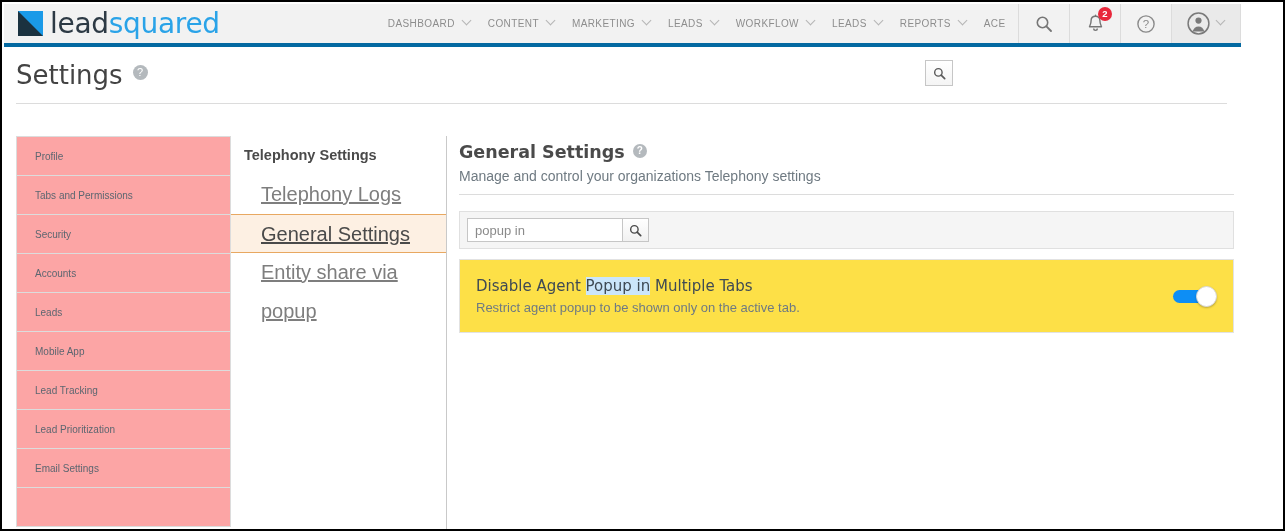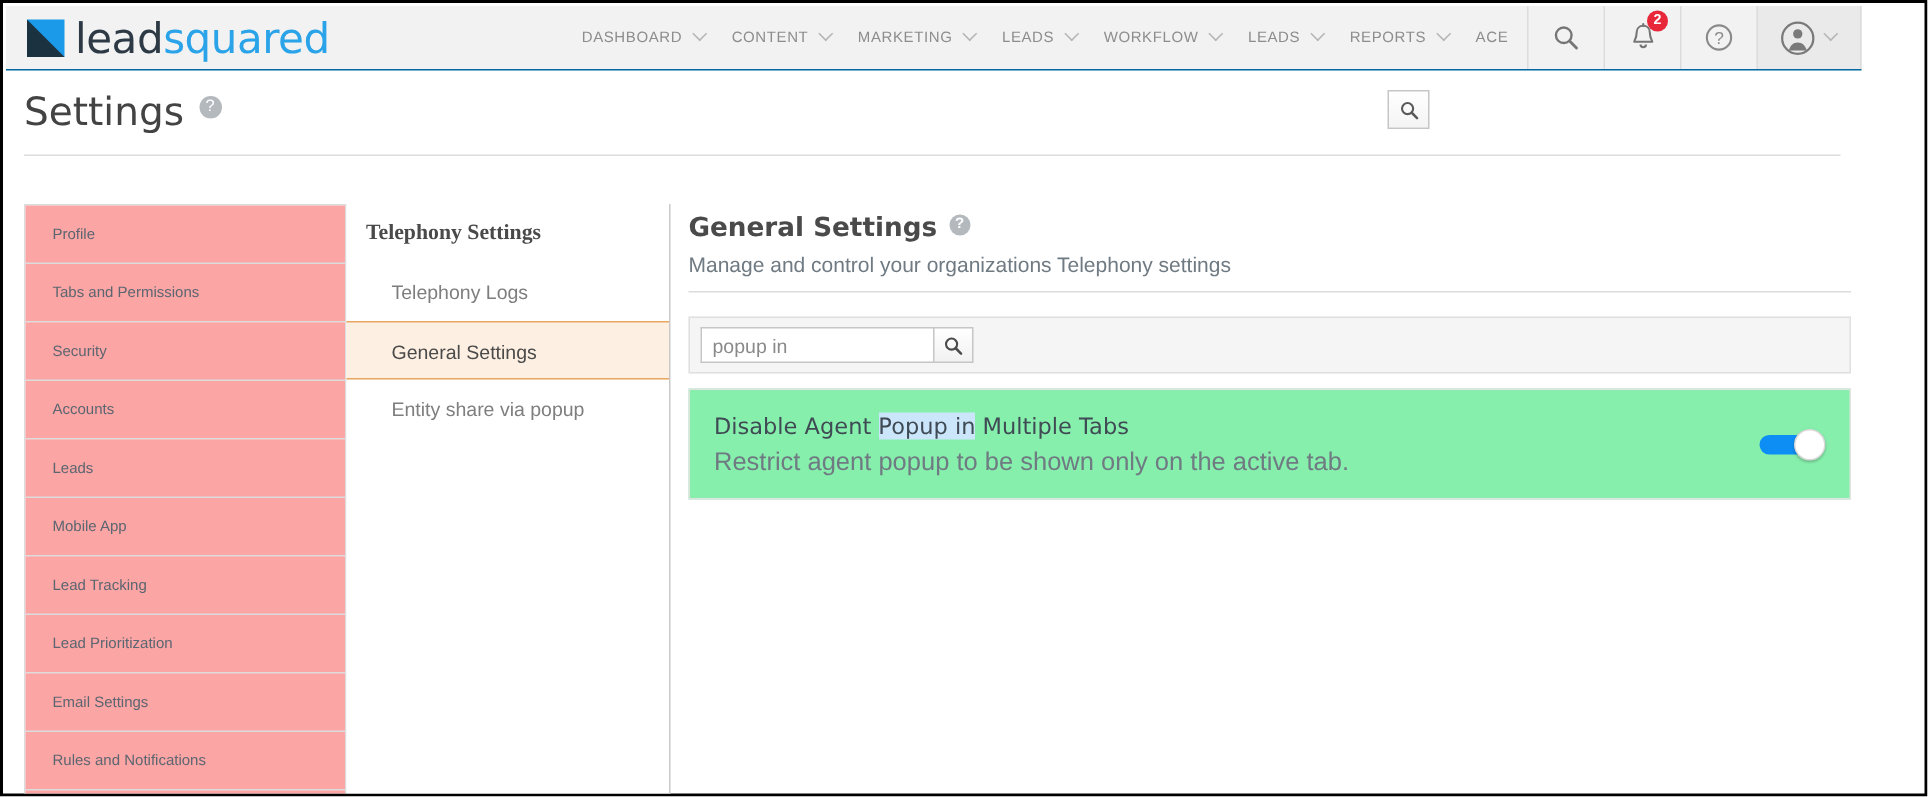--- a/index.html
+++ b/index.html
@@ -22,21 +22,21 @@
   }
 
   
   .topbar {
     position: absolute;
     left: 2px;
     top: 2px;
     width: 1237px;
     height: 43px;
     background: #f2f2f2;
-    border-bottom: 1px solid #0369a1;
+    border-bottom: 4px solid #0369a1;
     box-sizing: border-box;
     display: flex;
     align-items: flex-start;
   }
   .logo-wrap {
     display: flex;
     align-items: center;
     margin-left: 14px;
     height: 100%;
   }
@@ -260,29 +260,29 @@
     box-sizing: border-box;
     background: #ffffff;
   }
   .mid-head {
     height: 39px;
     line-height: 39px;
     padding-left: 13px;
     font-size: 14.5px;
     font-weight: bold;
     color: #4a4a4a;
-    font-family: Liberation Serif, serif;
   }
   .mid-item {
     height: 39px;
     line-height: 39px;
     padding-left: 30px;
-    font-size: 13px;
+    font-size: 20px;
     color: #7e7e7e;
     box-sizing: border-box;
+    text-decoration: underline;
   }
   .mid-item.active {
     background: #fdf0e3;
     border-top: 1px solid #e8a861;
     border-bottom: 1px solid #e8a861;
     color: #4a4a4a;
   }
 
   
   .main {
@@ -345,36 +345,36 @@
     box-sizing: border-box;
     color: #555;
   }
 
   .result-card {
     margin-top: 10px;
     width: 775px;
     min-height: 74px;
     border: 1px solid #e2e2e2;
     box-sizing: border-box;
-    background: #86efac;
+    background: #fde047;
     display: flex;
     align-items: center;
     justify-content: space-between;
     padding: 0 16px 0 16px;
   }
   .rc-title {
     font-size: 15px;
     color: #3f4a54;
     font-family: "DejaVu Sans", sans-serif;
   }
   .rc-title .hl {
     background: #cbe6fb;
   }
   .rc-desc {
-    font-size: 17px;
+    font-size: 13px;
     color: #6f7a82;
     margin-top: 5px;
   }
   .toggle {
     width: 44px;
     height: 20px;
     position: relative;
     flex: none;
   }
   .toggle .track {
@@ -514,21 +514,20 @@
   <div class="col-left">
     <div class="left-item">Profile</div>
     <div class="left-item">Tabs and Permissions</div>
     <div class="left-item">Security</div>
     <div class="left-item">Accounts</div>
     <div class="left-item">Leads</div>
     <div class="left-item">Mobile App</div>
     <div class="left-item">Lead Tracking</div>
     <div class="left-item">Lead Prioritization</div>
     <div class="left-item">Email Settings</div>
-    <div class="left-item">Rules and Notifications</div>
     <div class="left-item"></div>
   </div>
 
   <div class="col-mid">
     <div class="mid-head">Telephony Settings</div>
     <div class="mid-item">Telephony Logs</div>
     <div class="mid-item active">General Settings</div>
     <div class="mid-item">Entity share via popup</div>
   </div>
 

